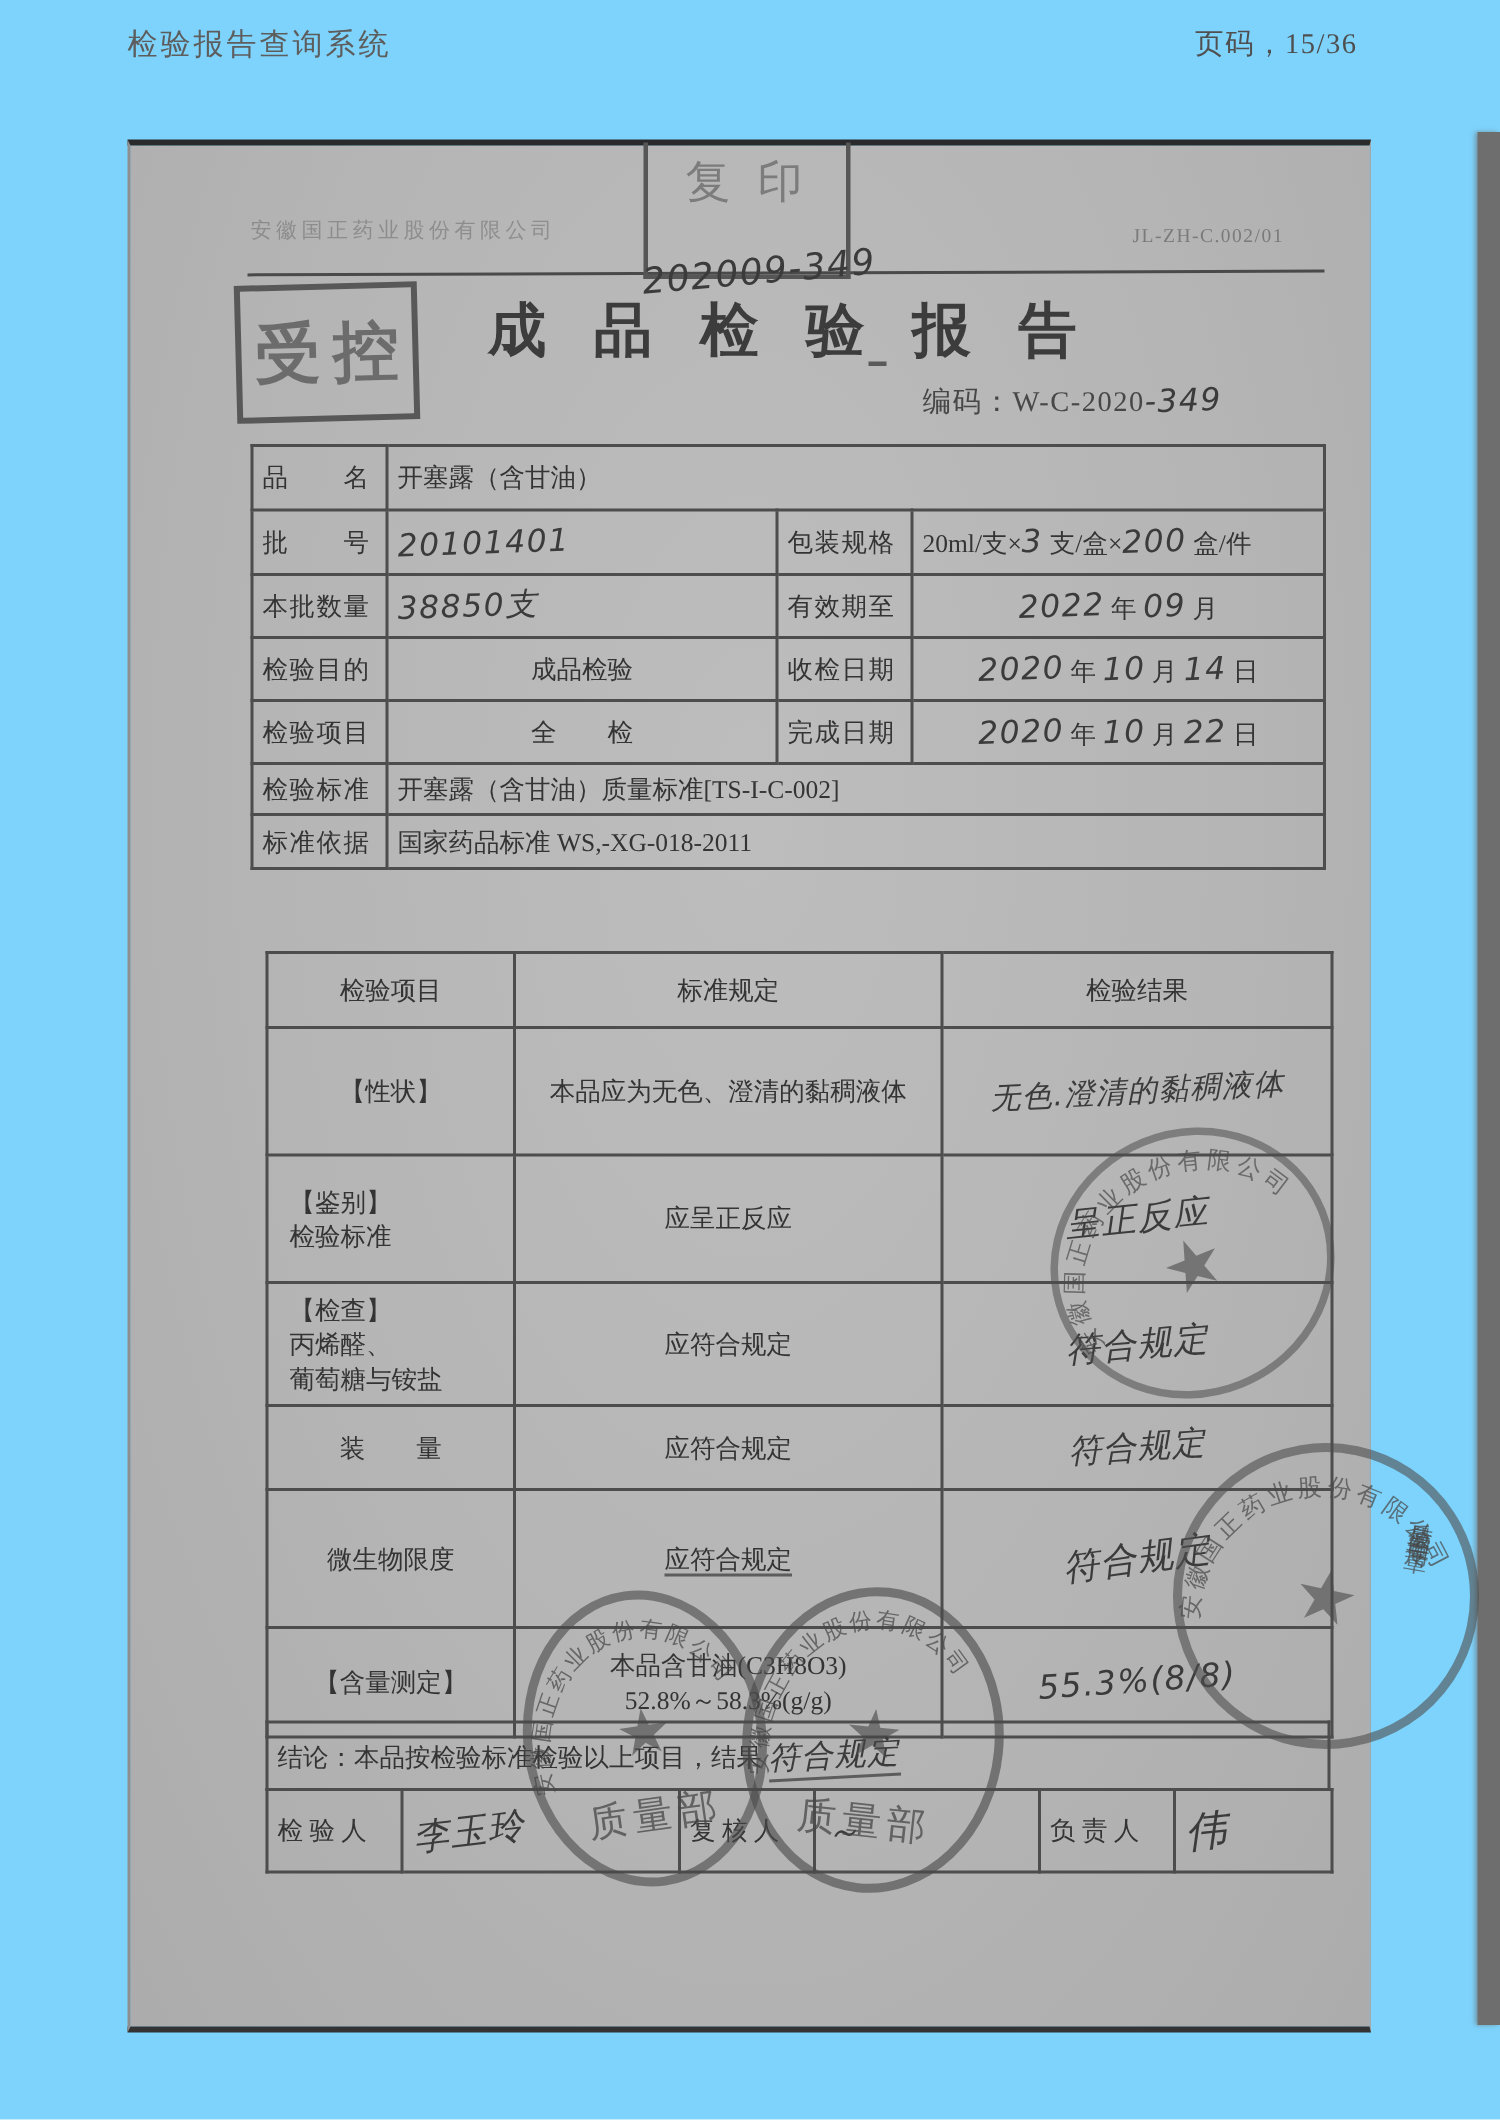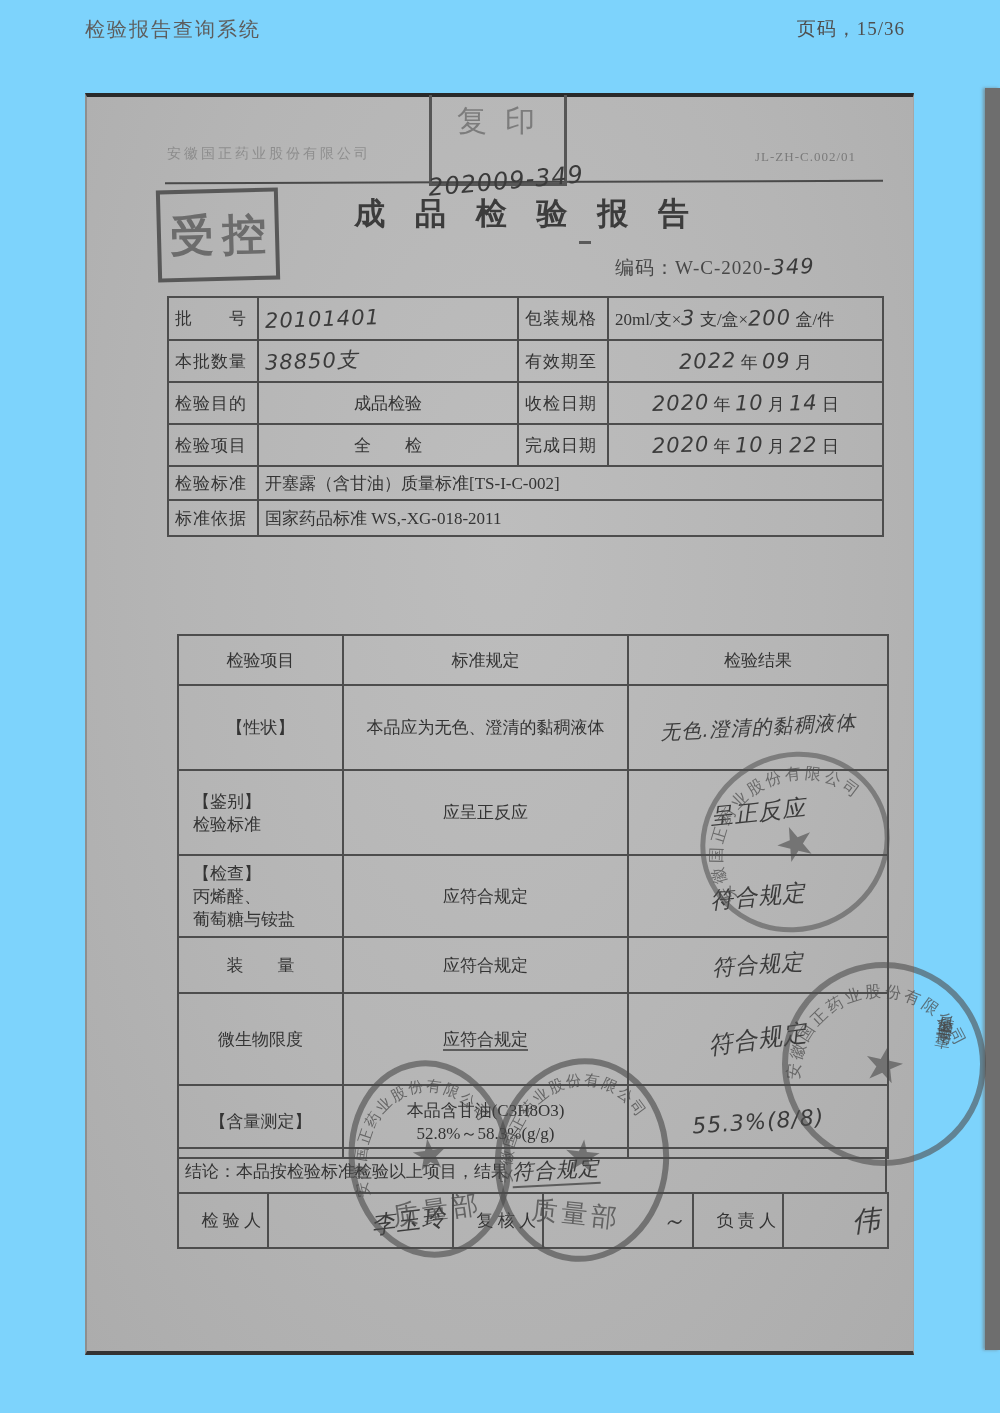--- a/index.html
+++ b/index.html
@@ -26,21 +26,21 @@
   .copy-box{position:absolute;left:342px;top:-2px;width:132px;height:88px;border:3px solid #565656;border-top:none;
             text-align:center;}
   .copy-box .copy-text{font-size:30px;letter-spacing:18px;color:#7c7c7c;margin-top:6px;text-indent:14px;}
   .copy-box .copy-num{position:absolute;left:-4px;bottom:-12px;white-space:nowrap;}
 
   .ctrl-box{position:absolute;left:70px;top:92px;width:114px;height:84px;border:4px solid #585858;
             transform:rotate(-1.5deg);display:flex;align-items:center;justify-content:center;}
   .ctrl-box span{font-size:44px;font-weight:bold;color:#6c6c6c;letter-spacing:8px;text-indent:8px;}
 
   .doc-title{position:absolute;left:180px;top:96px;width:520px;text-align:center;
-             font-size:31px;font-weight:600;letter-spacing:11px;color:#3c3c3c;}
+             font-size:39px;font-weight:600;letter-spacing:11px;color:#3c3c3c;}
   .title-dash{position:absolute;left:492px;top:144px;width:12px;height:3px;background:#5a5a5a;}
   .code-line{position:absolute;left:528px;top:158px;font-size:19px;color:#474747;letter-spacing:1px;white-space:nowrap;}
 
   
   .hw{font-family:"DejaVu Sans",sans-serif;font-style:italic;color:#3b3b3b;letter-spacing:1px;
       display:inline-block;transform:rotate(-2deg);}
   .hw-big{font-size:21px;}
   .underl{border-bottom:2px solid rgba(70,70,70,.8);}
 
   
@@ -48,21 +48,21 @@
   td{border:2px solid #4d4d4d;font-size:17px;color:#343434;padding:0 6px;overflow:visible;white-space:nowrap;}
   .info-table{position:absolute;left:80px;top:199px;width:715px;}
   .lbl{letter-spacing:1px;}
   .ctr{text-align:center;}
 
   .res-table{position:absolute;left:90px;top:537px;width:710px;}
   .res-table td{text-align:center;}
   .concl-table{position:absolute;left:90px;top:1050px;width:710px;}
   .concl-table td{text-align:left;}
   .sign-table{position:absolute;left:90px;top:1095px;width:710px;}
-  .sign-table td{text-align:right;}
+  .sign-table td{text-align:left;}
 
   .result-hw{font-size:20px;}
 
   
   .stamp{position:absolute;pointer-events:none;}
   .vtext{position:absolute;writing-mode:vertical-rl;font-size:16px;color:rgba(72,72,72,.72);
          letter-spacing:3px;pointer-events:none;font-family:"Liberation Serif",serif;}
 </style>
 </head>
 <body>
@@ -96,20 +96,24 @@
     </div>
 
     <table class="info-table">
       <colgroup>
           <col style="width:90px">
           <col style="width:260px">
           <col style="width:90px">
           <col style="width:275px">
         </colgroup>
       <tbody>
+          <tr style="height:43px">
+        <td class="lbl">品　　名</td>
+        <td colspan="3">开塞露（含甘油）</td>
+      </tr>
       <tr style="height:43px">
         <td class="lbl">批　　号</td>
         <td><span class="hw hw-big">20101401</span></td>
         <td class="lbl">包装规格</td>
         <td>
           <span>20ml/支×</span><span class="hw hw-big">3</span>
           <span>支/盒×</span><span class="hw hw-big">200</span>
           <span>盒/件</span>
         </td>
       </tr>

